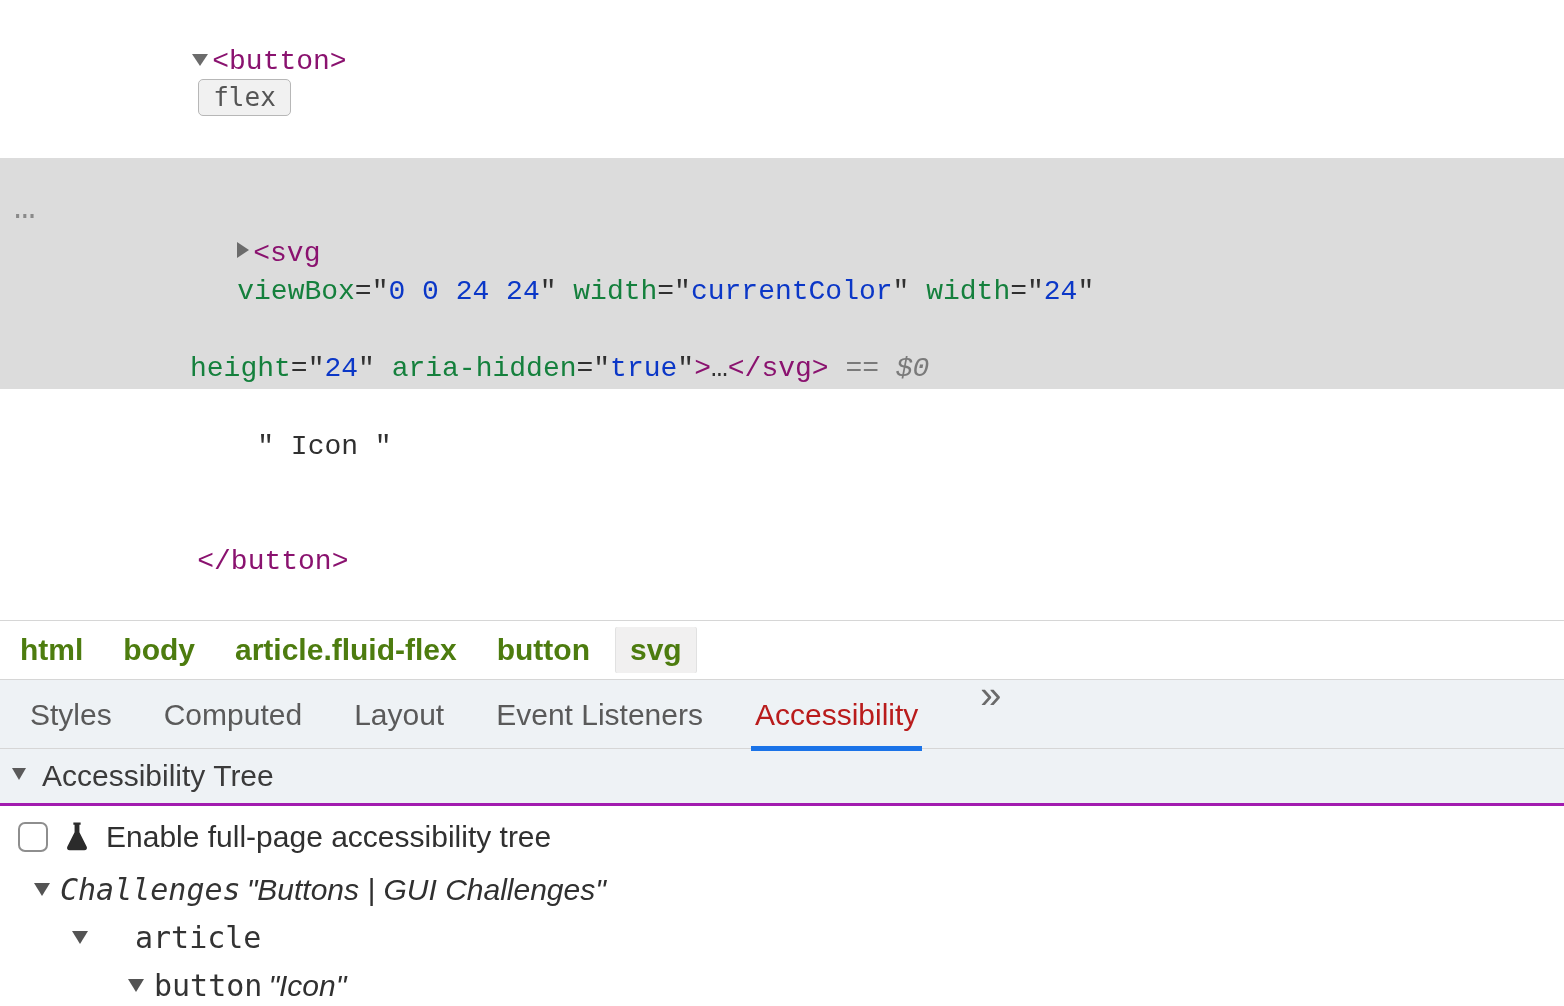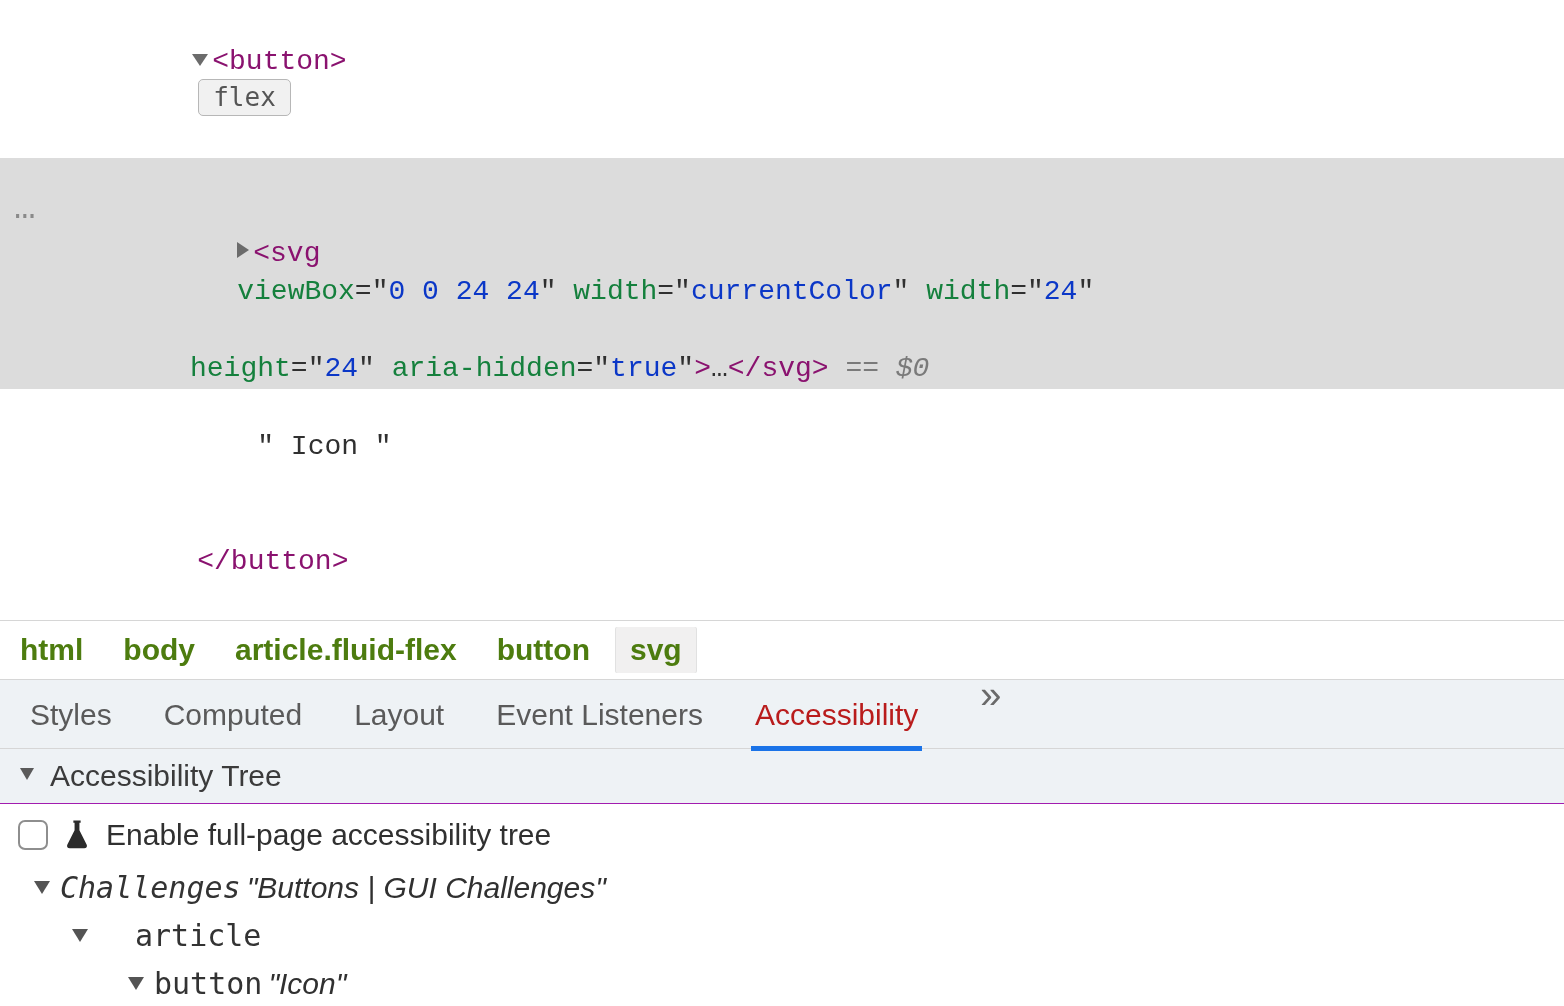--- a/index.html
+++ b/index.html
@@ -129,22 +129,22 @@
     font-size: 38px;
     line-height: 0;
     position: relative;
     top: -3px;
     margin-left: 10px;
   }
 
   
   .section-header {
     background: #eef2f5;
-    border-bottom: 1px solid #a21caf;
-    padding: 10px 20px 10px 20px;
+    border-bottom: 3px solid #a21caf;
+    padding: 10px 20px 10px 12px;
     font-size: 30px;
     color: #3b3b3b;
     display: flex;
     align-items: center;
     gap: 8px;
   }
   .section-body {
     padding: 10px 16px 14px 16px;
     font-size: 30px;
   }

